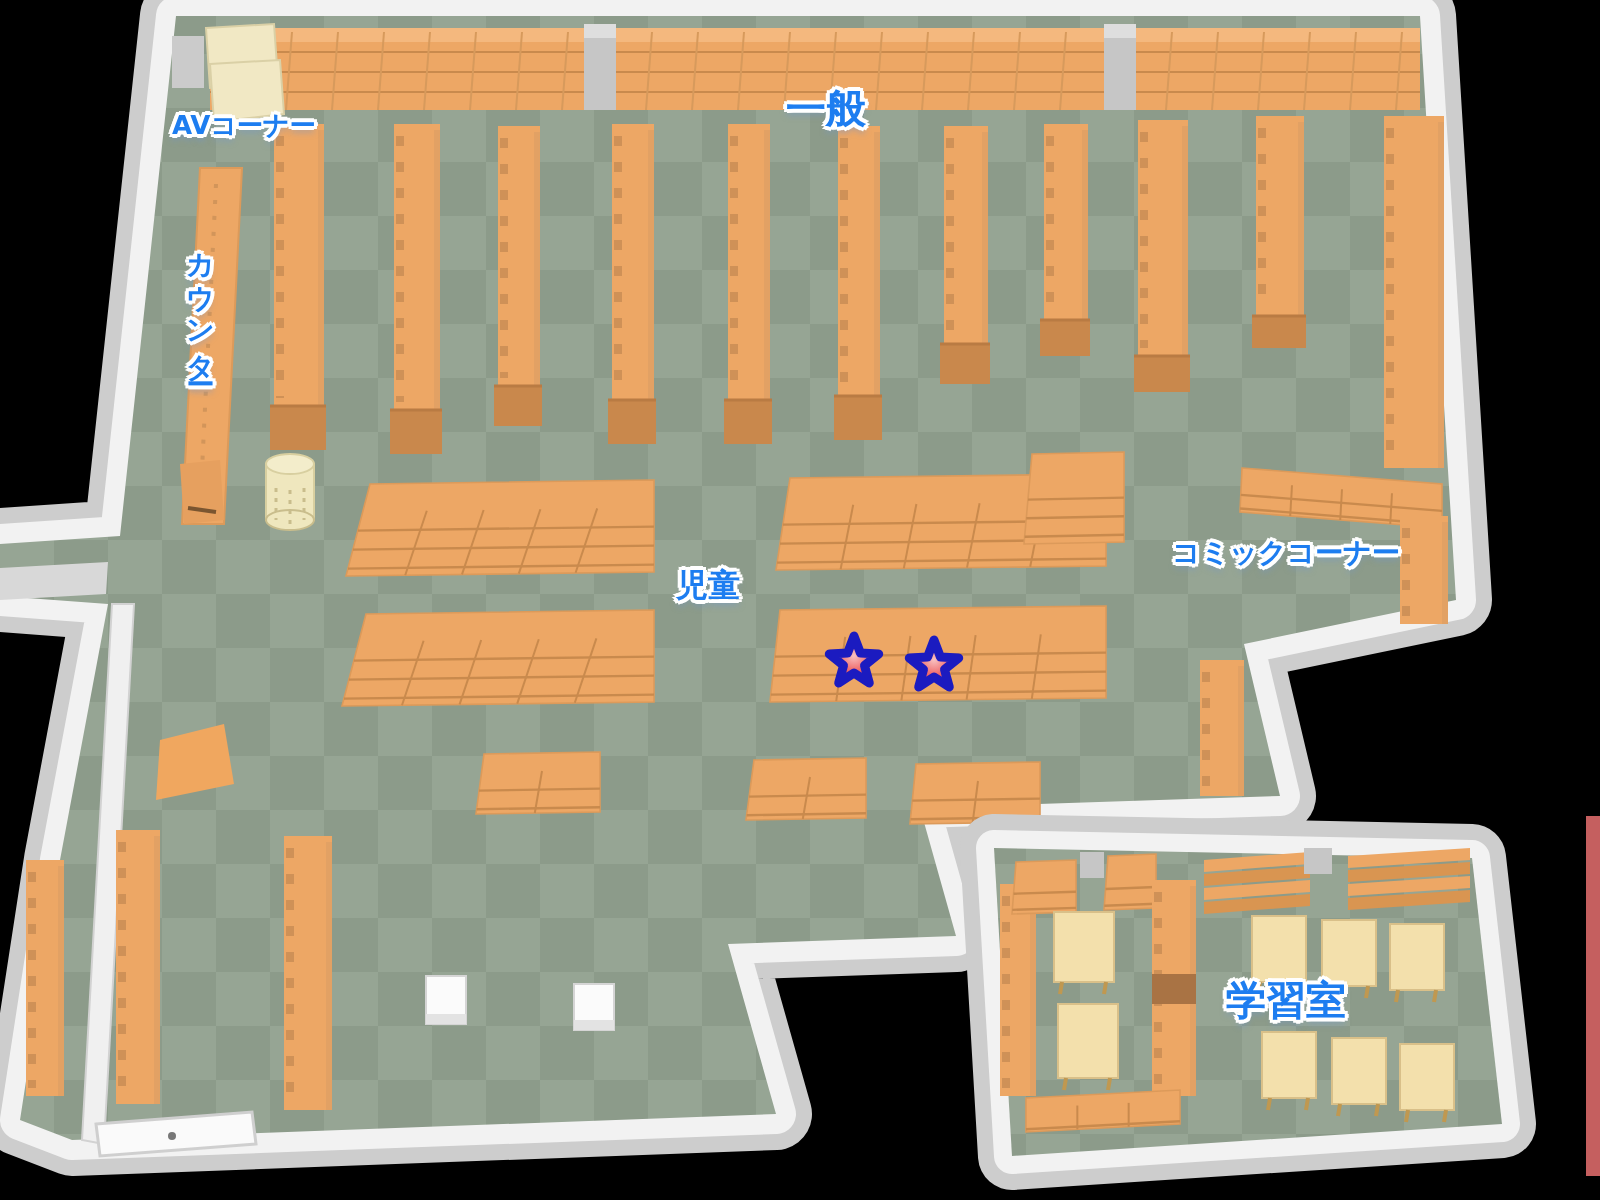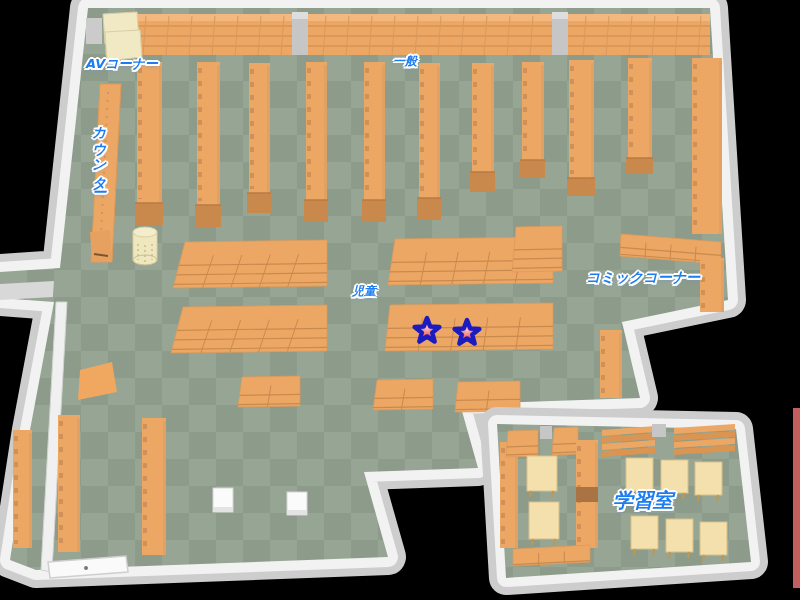--- a/index.html
+++ b/index.html
@@ -1,29 +1,29 @@
 <!DOCTYPE html>
 <html><head>
 <meta charset="utf-8">
 <style>
   html,body{margin:0;padding:0;background:#000;}
   #stage{position:relative;width:800px;height:600px;background:#000;overflow:hidden;
-         font-family:"DejaVu Sans",sans-serif;font-style:italic;}
+         font-family:"DejaVu Sans",sans-serif;}
   #stage svg{position:absolute;left:0;top:0;}
   .map-label{
     position:absolute;color:#1d7df0;font-weight:bold;line-height:1.05;
     font-family:"DejaVu Sans",sans-serif;white-space:nowrap;
     text-shadow:-2px 0 0 #fff,2px 0 0 #fff,0 -2px 0 #fff,0 2px 0 #fff,
       -1.5px -1.5px 0 #fff,1.5px 1.5px 0 #fff,-1.5px 1.5px 0 #fff,1.5px -1.5px 0 #fff,
       0 3px 3px rgba(110,150,210,.6);
   }
   .lbl-av{left:86px;top:57px;font-size:13px;}
-  .lbl-general{left:393px;top:55px;font-size:12px;}
+  .lbl-general{left:393px;top:44px;font-size:20px;}
   .lbl-counter{left:92px;top:116px;font-size:14px;writing-mode:vertical-rl;text-orientation:upright;letter-spacing:1px;}
-  .lbl-children{left:352px;top:285px;font-size:12px;}
+  .lbl-children{left:338px;top:285px;font-size:16px;}
   .lbl-comic{left:586px;top:270px;font-size:14px;}
   .lbl-study{left:613px;top:490px;font-size:20px;}
 </style>
 </head>
 <body>
 
 <div id="stage">
 <svg width="800" height="600" viewBox="0 0 800 600">
   <defs>
     <pattern id="checker" patternUnits="userSpaceOnUse" x="0" y="0" width="54" height="54">

